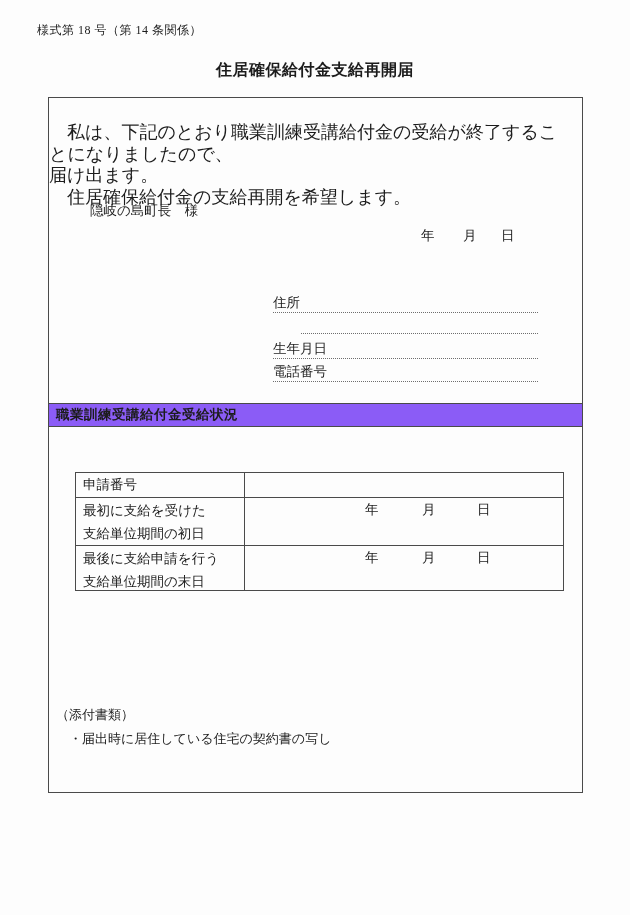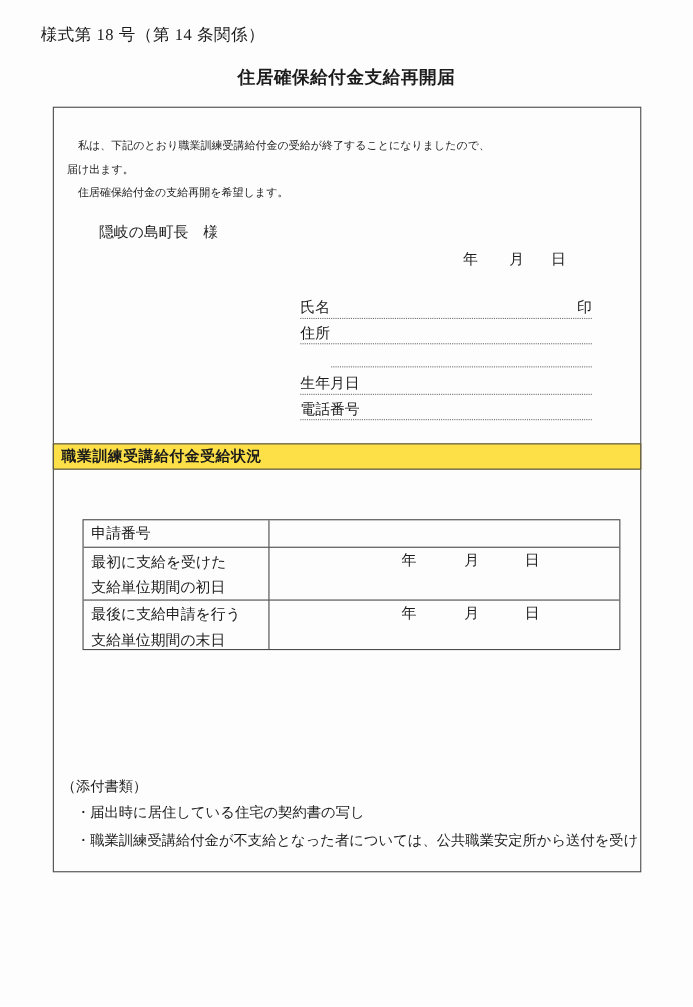--- a/index.html
+++ b/index.html
@@ -3,33 +3,33 @@
 <meta charset="utf-8">
 <style>
   html,body { margin:0; padding:0; background:#ffffff; }
   .page {
     position:relative; width:630px; height:915px; background:#fdfdfd;
     font-family:"Liberation Serif","DejaVu Serif",serif; color:#1c1c1c;
     overflow:hidden;
   }
   .abs { position:absolute; }
 
-  .form-number { left:37px; top:22px; font-size:15px; letter-spacing:0.5px; }
+  .form-number { left:37px; top:22px; font-size:12px; letter-spacing:0.5px; }
   .doc-title {
     left:0; top:60px; width:630px; text-align:center;
     font-family:Liberation Serif, serif;
     font-weight:bold; font-size:16px; letter-spacing:0.5px;
   }
 
   .outer-box {
     left:48px; top:97px; width:535px; height:696px;
     border:1px solid #4a4a4a; box-sizing:border-box;
   }
 
-  .intro { left:12px; top:24px; width:515px; font-size:10px; line-height:21.5px; }
+  .intro { left:0; top:24px; width:515px; font-size:18px; line-height:21.5px; }
   .addressee { left:41px; top:104px; font-size:13.5px; }
 
   .date-line span { position:absolute; top:129px; font-size:13.5px; }
   .date-y { left:372px; } .date-m { left:414px; } .date-d { left:452px; }
 
   .fld { left:224px; width:265px; box-sizing:border-box;
          border-bottom:1px dotted #6e6e6e; font-size:13.5px;
          display:flex; align-items:flex-end; }
   .fld .lbl { flex:none; }
   .fld .val { flex:1; min-height:10px; }
@@ -39,21 +39,21 @@
   .addr-row  { top:194px; height:21px; }
   .addr2-row { left:252px; width:237px; top:215px; height:21px; }
   .birth-row { top:240px; height:21px; }
   .phone-row { top:263px; height:21px;gap:24px; }
   .seal { flex:none; }
 
   .section-band {
     left:-1px; top:305px; width:535px; height:24px;
     border-top:1px solid #4a4a4a; border-bottom:1px solid #4a4a4a;
     border-left:1px solid #4a4a4a; border-right:1px solid #4a4a4a;
-    box-sizing:border-box; background:#fde047;
+    box-sizing:border-box; background:#8b5cf6;
     font-family:"Liberation Sans","DejaVu Sans",sans-serif;
     font-weight:bold; font-size:13.5px; line-height:22px;
     padding-left:7px; letter-spacing:0.5px;
   }
 
   .status-table {
     left:26px; top:374px; width:487px;
     border:1px solid #4a4a4a; box-sizing:content-box;
     display:grid; grid-template-columns:168px 1fr;
     grid-template-rows:24px 48px 45px;
@@ -91,25 +91,20 @@
 
     <div class="abs addressee">隠岐の島町長　様</div>
 
     <div class="date-line">
       <span class="date-y">年</span>
       <span class="date-m">月</span>
       <span class="date-d">日</span>
     </div>
 
 
-    <div class="abs fld name-row">
-      <span class="lbl">氏名</span>
-      <span class="val"></span>
-      <span class="seal">印</span>
-    </div>
 
     <div class="abs fld addr-row">
       <span class="lbl">住所</span>
       <span class="val"></span>
     </div>
 
     <div class="abs fld addr2-row">
       <span class="val"></span>
     </div>
 
@@ -146,16 +141,15 @@
       </div>
       <div class="cell value row2 ymd">
         <span class="y">年</span>
         <span class="m">月</span>
         <span class="d">日</span>
       </div>
     </div>
 
     <div class="abs attach attach-heading">（添付書類）</div>
     <div class="abs attach attach-item1">・届出時に居住している住宅の契約書の写し</div>
-    <div class="abs attach attach-item2">・職業訓練受講給付金が不支給となった者については、公共職業安定所から送付を受け</div>
 
   </div>
 </div>
 
 </body></html>

